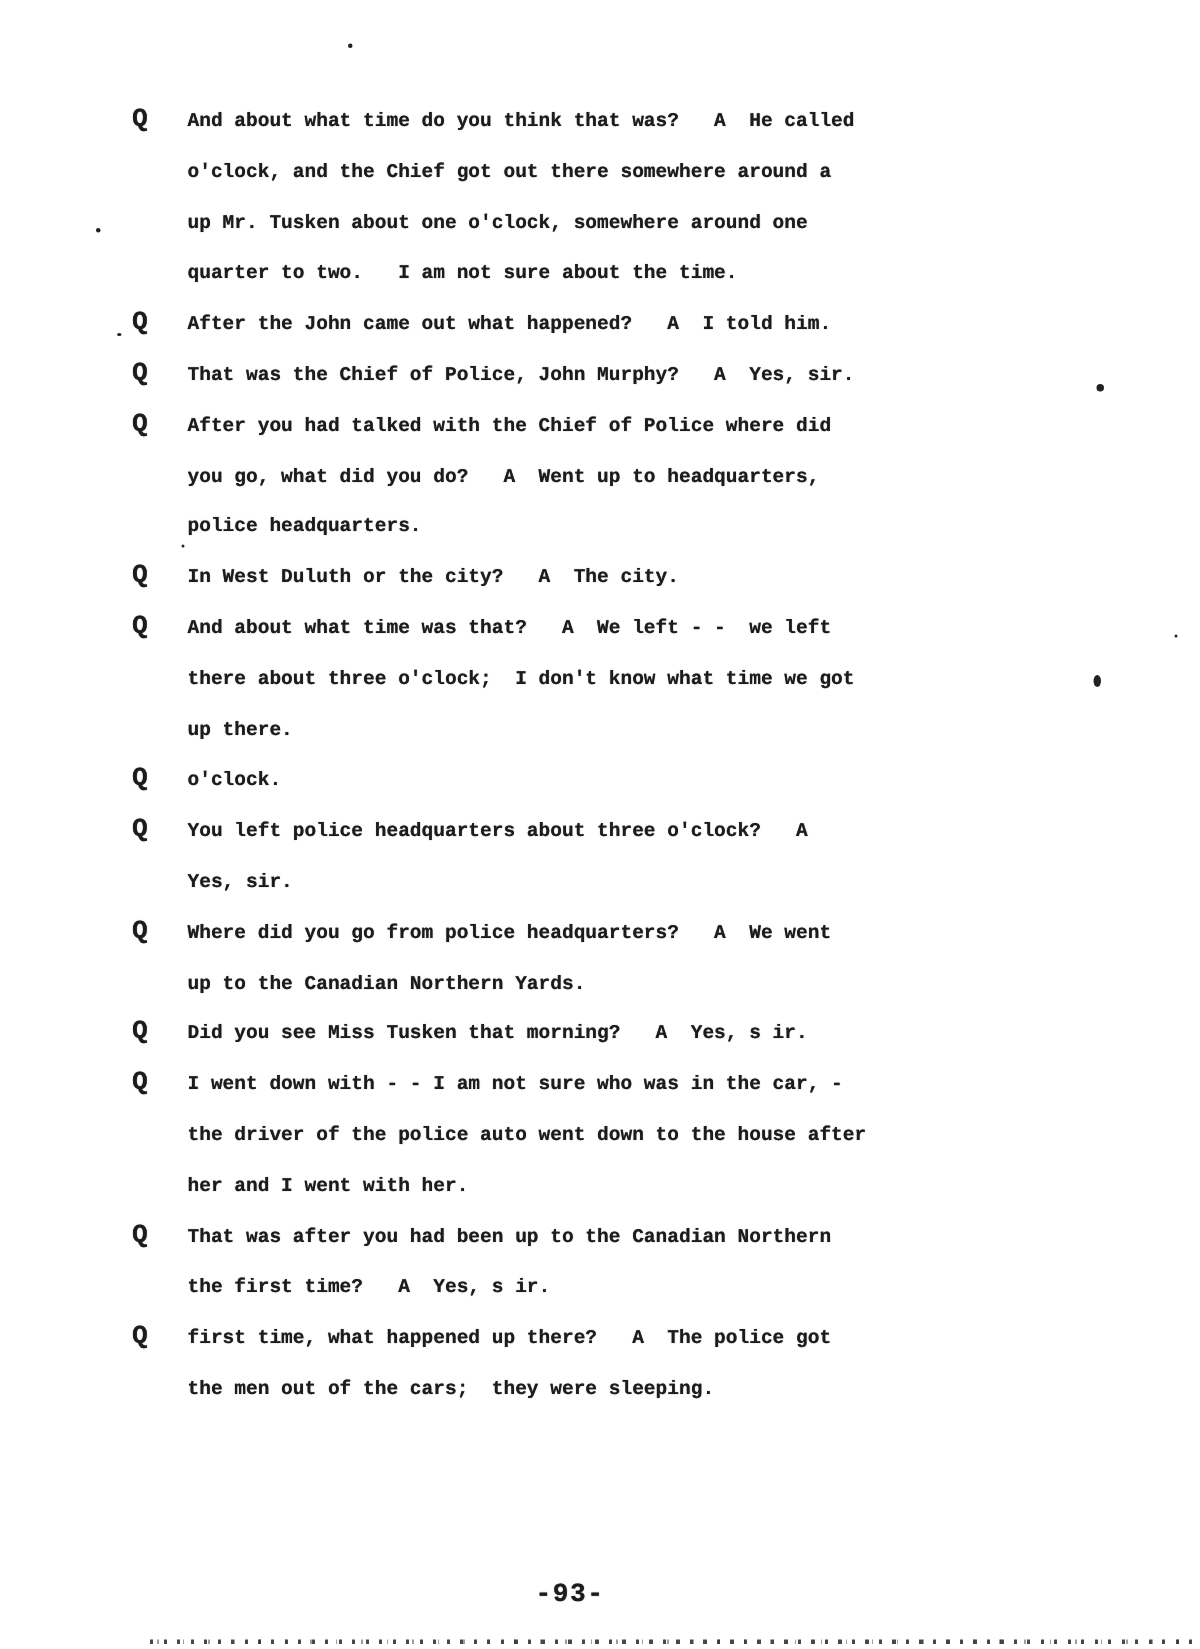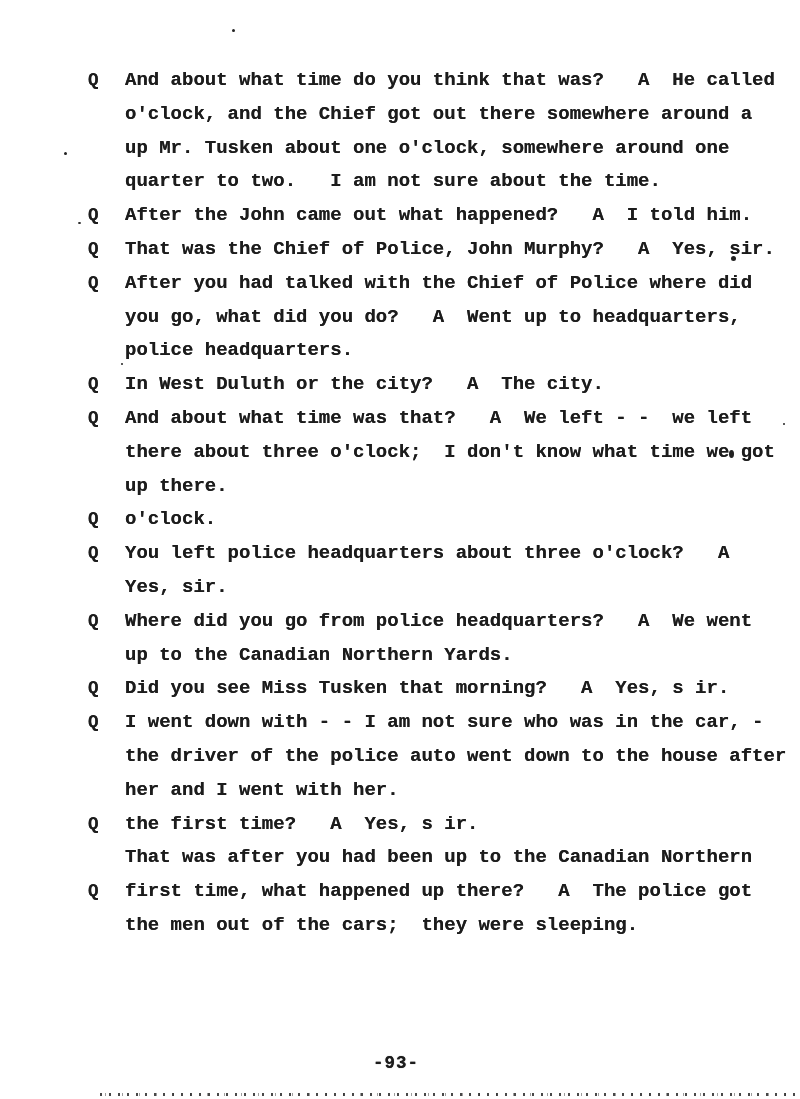--- a/index.html
+++ b/index.html
@@ -30,31 +30,31 @@
     flex: 0 0 37px;
     font-size: 17.5px;
     font-weight: bold;
     line-height: 33.8px;
     text-shadow: 0 0 0.6px rgba(20,20,20,0.8);
   }
   .lines {
     flex: 1 1 auto;
   }
   .line {
-    font-size: 19px;
+    font-size: 13px;
     font-weight: bold;
     line-height: 33.8px;
     white-space: pre;
     letter-spacing: 0px;
     text-shadow: 0 0 0.6px rgba(20,20,20,0.8);
   }
   .page-number {
     position: absolute;
     top: 1053px;
-    left: 16px;
+    left: 0;
     width: 760px;
     text-align: center;
     font-size: 17.5px;
     font-weight: bold;
     letter-spacing: 1px;
     text-shadow: 0 0 0.7px rgba(20,20,20,0.9);
   }
   .speck {
     position: absolute;
     background: #222;
@@ -155,22 +155,22 @@
         <span class="q-label">Q</span>
         <div class="lines">
           <div class="line">I went down with - - I am not sure who was in the car, -</div>
           <div class="line">the driver of the police auto went down to the house after</div>
           <div class="line">her and I went with her.</div>
         </div>
       </div>
       <div class="entry">
         <span class="q-label">Q</span>
         <div class="lines">
+          <div class="line">That was after you had been up to the Canadian Northern</div>
           <div class="line">the first time?   A  Yes, s ir.</div>
-          <div class="line">That was after you had been up to the Canadian Northern</div>
         </div>
       </div>
       <div class="entry">
         <span class="q-label">Q</span>
         <div class="lines">
           <div class="line">first time, what happened up there?   A  The police got</div>
           <div class="line">the men out of the cars;  they were sleeping.</div>
         </div>
       </div>
     </div>

